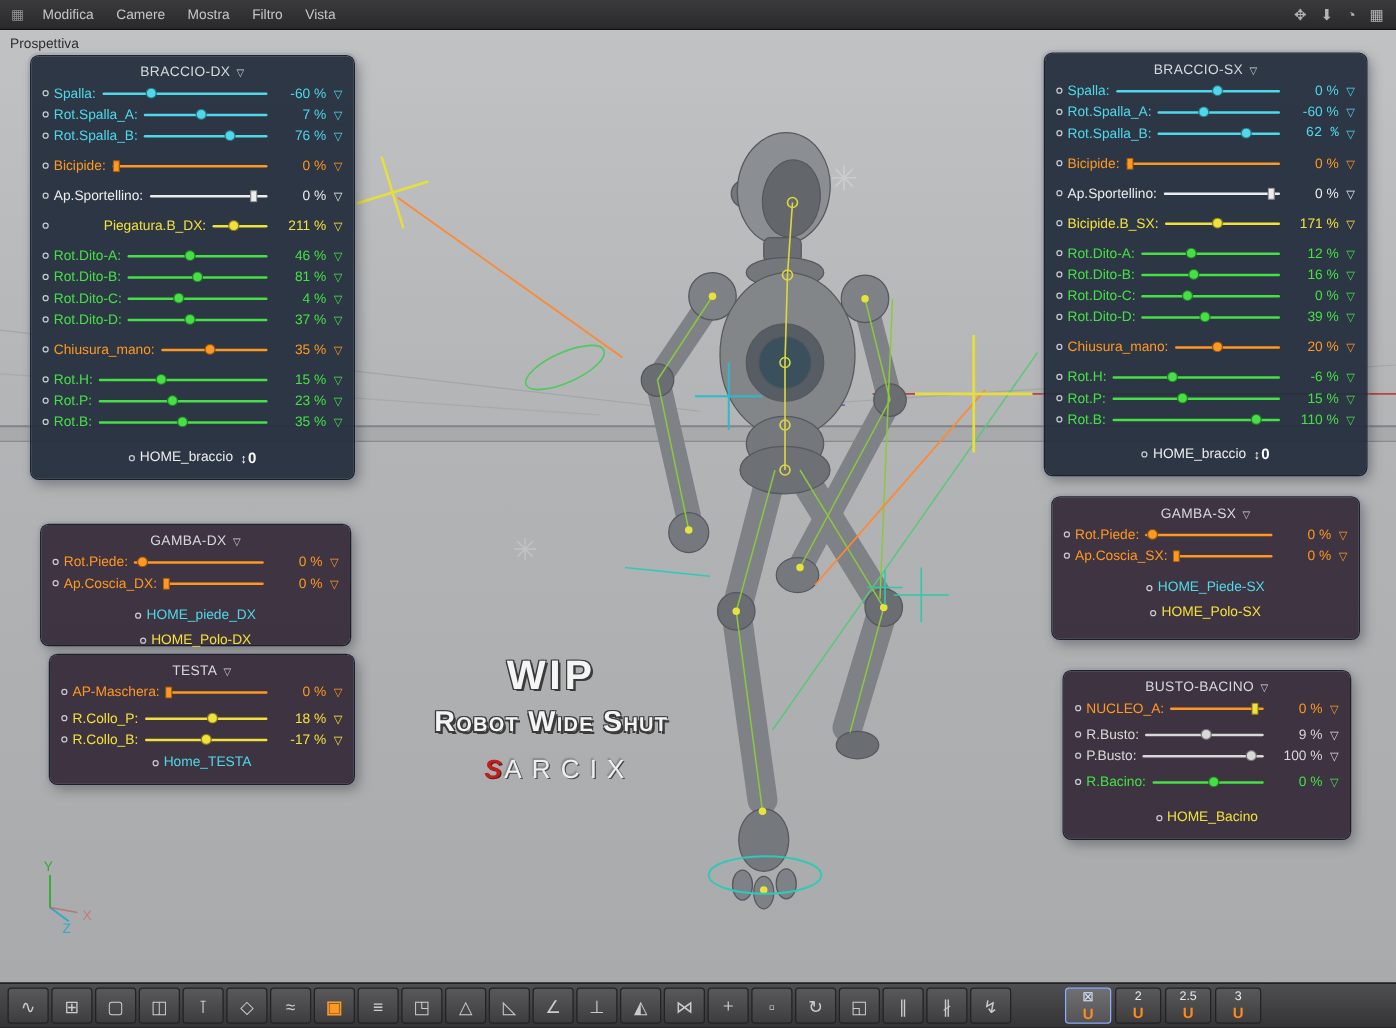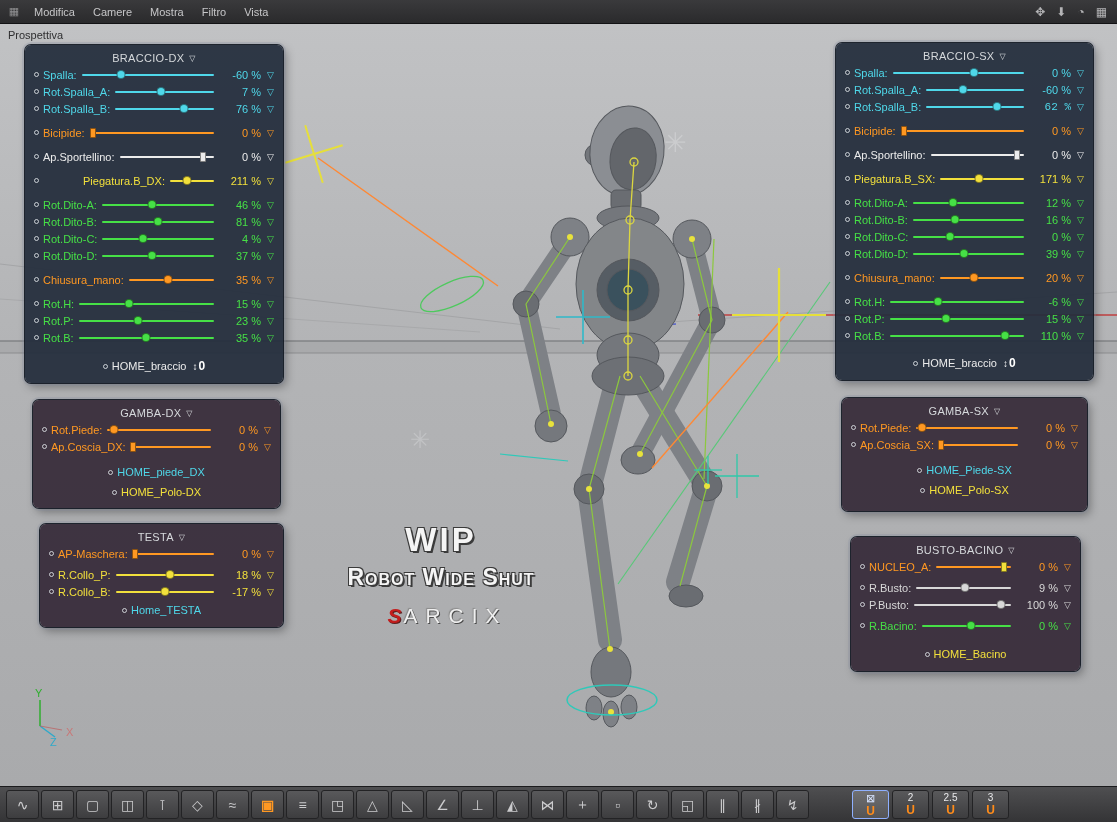--- a/index.html
+++ b/index.html
@@ -21,21 +21,21 @@
   svg.scene{position:absolute;left:0;top:0;z-index:1}
 
   
   #panels{position:absolute;inset:0;z-index:10}
   .panel{position:absolute;border-radius:6px;padding:5px 9px 6px;display:flex;flex-direction:column;
     box-shadow:0 0 0 1px rgba(16,22,32,.9),0 0 0 3px rgba(135,145,160,.28),3px 4px 10px rgba(0,0,0,.35)}
   .theme-blue{background:rgba(36,46,61,.94)}
   .theme-purple{background:rgba(55,44,57,.94)}
   .panel-braccio-dx{left:25px;top:21px;width:258px;height:338px}
   .panel-braccio-sx{left:836px;top:19px;width:257px;height:337px}
-  .panel-gamba-dx{left:33px;top:376px;width:247px;height:108px}
+  .panel-gamba-dx{left:33px;top:396px;width:247px;height:96px}
   .panel-gamba-sx{left:842px;top:374px;width:245px;height:113px}
   .panel-testa{left:40px;top:500px;width:243px;height:103px}
   .panel-busto-bacino{left:851px;top:513px;width:229px;height:134px}
   .ptitle{display:flex;justify-content:center;align-items:center;gap:5px;color:#d6d9dc;font-size:11px;
     height:16px;flex:0 0 auto;letter-spacing:.3px}
   .ptitle .tri{font-size:8px;color:#d6d9dc;cursor:default}
   .srow{display:flex;align-items:center;height:17px;font-size:11px;flex:0 0 auto}
   .gap{height:7px;flex:0 0 auto}
   .gap.small{height:4px}
   .ring{width:5px;height:5px;border:1px solid #e2e6ea;border-radius:50%;margin-right:4px;flex:0 0 auto;opacity:.85}
@@ -416,21 +416,21 @@
             <span class="slabel" style="color: rgb(236, 236, 236);">Ap.Sportellino:</span>
             <span class="track" style="background: rgb(236, 236, 236);">
               <span class="handle square" style="left: 93%; background: rgb(236, 236, 236);"></span>
             </span>
             <span class="sval" style="color: rgb(236, 236, 236);">0 %</span>
             <span class="tri2" style="color: rgb(236, 236, 236);">▽</span>
           </div>
           <div class="gap"></div>
           <div class="srow">
             <span class="ring"></span>
-            <span class="slabel" style="color: rgb(242, 224, 60);">Piegatura.B_SX:</span>
+            <span class="slabel" style="color: rgb(242, 224, 60);">Bicipide.B_SX:</span>
             <span class="track" style="background: rgb(242, 224, 60);">
               <span class="handle" style="left: 46%; background: rgb(242, 224, 60);"></span>
             </span>
             <span class="sval" style="color: rgb(242, 224, 60);">171 %</span>
             <span class="tri2" style="color: rgb(242, 224, 60);">▽</span>
           </div>
           <div class="gap"></div>
           <div class="srow">
             <span class="ring"></span>
             <span class="slabel" style="color: rgb(70, 224, 70);">Rot.Dito-A:</span>

